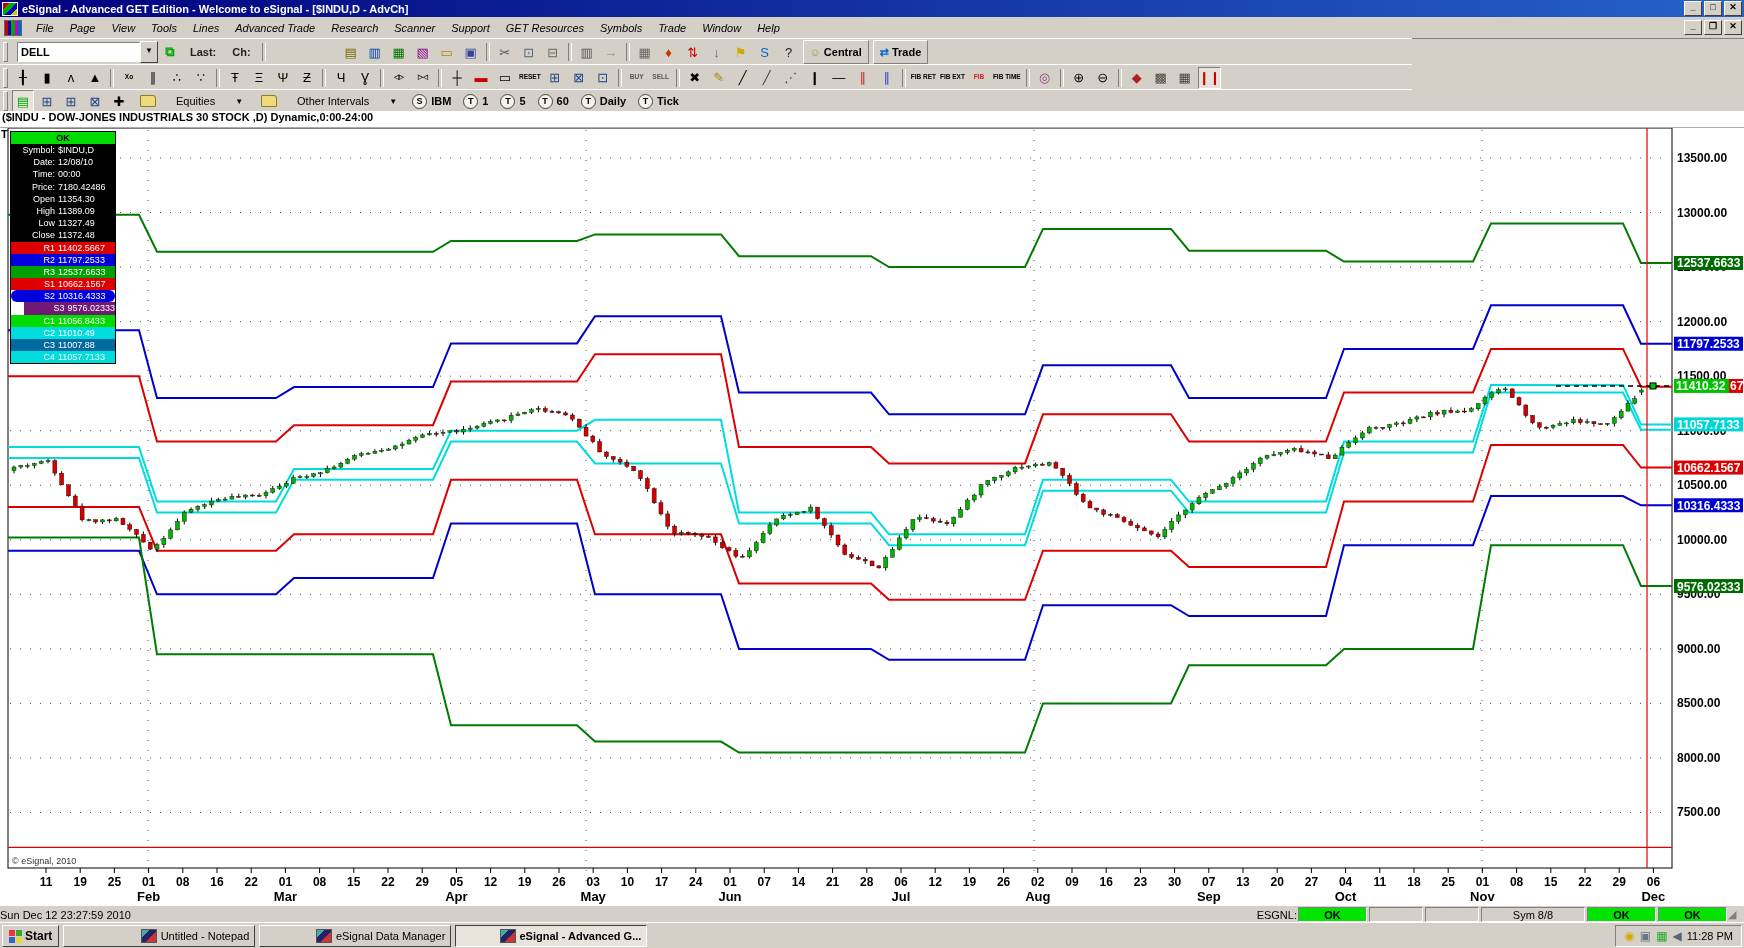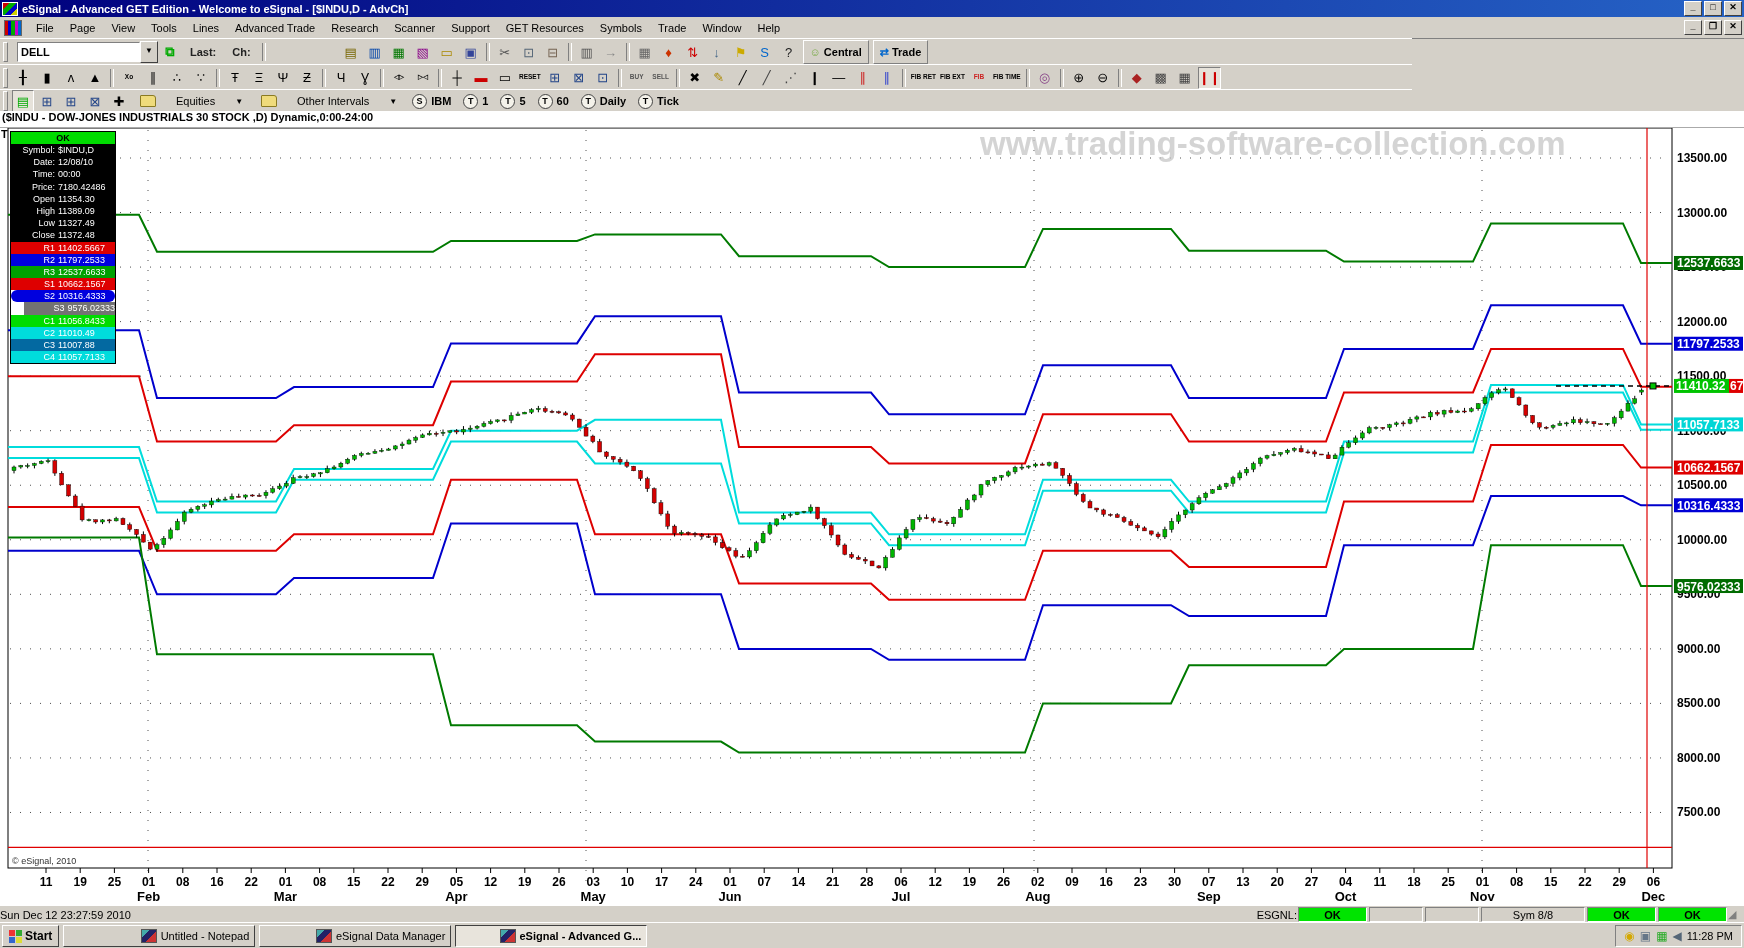--- a/index.html
+++ b/index.html
@@ -4,21 +4,21 @@
 <style>
   html,body{margin:0;padding:0;background:#D4D0C8;font-family:"Liberation Sans",sans-serif;}
   #app{position:relative;width:1744px;height:948px;overflow:hidden;background:#D4D0C8;font-size:11px;color:#000;}
   
   .titlebar{position:absolute;left:0;top:0;width:1744px;height:17px;background:linear-gradient(90deg,#00007E,#2663C6);display:flex;align-items:center;color:#fff;font-weight:bold;}
   .titlebar .ticon{width:14px;height:12px;margin:0 4px 0 2px;background:#0a0;border:1px solid #fff;
     background:linear-gradient(135deg,#c00 25%,#0a0 25% 50%,#00c 50% 75%,#cc0 75%);}
   .winbtns{margin-left:auto;display:flex;gap:2px;margin-right:2px;}
   .wbtn{width:16px;height:13px;background:#D4D0C8;border:1px solid;border-color:#fff #404040 #404040 #fff;font-size:9px;line-height:11px;text-align:center;color:#000;font-weight:bold;}
   .menubar{position:absolute;left:0;top:17px;width:1744px;height:21px;background:#D4D0C8;display:flex;align-items:center;border-bottom:1px solid #808080;}
-  .menubar .mitem{padding:3px 8px;}
+  .menubar .mitem{padding:3px 8px;font-style:italic;}
   .menubar .mico{width:16px;height:14px;margin:0 6px 0 4px;display:inline-block;background:
     linear-gradient(90deg,#c00 20%,#00c 20% 40%,#0a0 40% 60%,#c0c 60% 80%,#06c 80%);border:1px solid #666;}
   .tb{position:absolute;left:0;width:1412px;background:#D4D0C8;display:flex;align-items:center;border-top:1px solid #fff;border-bottom:1px solid #808080;}
   .grip{width:3px;height:18px;border:1px solid;border-color:#fff #808080 #808080 #fff;margin:0 3px;}
   .tbtn{min-width:20px;height:20px;margin:1px;background:#D4D0C8;border:1px solid #D4D0C8;display:flex;align-items:center;justify-content:center;font-size:13px;}
   .tbtn.pressed{border-color:#808080 #fff #fff #808080;background:#e6e2da;}
   .tbtn .tiny{font-size:6.5px;font-weight:bold;line-height:6.5px;text-align:center;}
   .sep{width:2px;height:18px;border-left:1px solid #808080;border-right:1px solid #fff;margin:0 3px;}
   .combo{display:flex;align-items:center;margin-left:6px;}
   .combo .cbox{width:118px;height:18px;background:#fff;border:1px solid;border-color:#808080 #fff #fff #808080;display:flex;align-items:center;padding-left:3px;font-weight:bold;}
@@ -380,21 +380,20 @@
         <div class="chip">
           <span class="circ">T</span>
           <span>Tick</span>
         </div>
       </span>
   </div>
 
   <div id="chartwrap">
     <div id="charttitle">($INDU - DOW-JONES INDUSTRIALS 30 STOCK ,D) Dynamic,0:00-24:00</div>
     <div id="tmark">T</div>
-    <div id="watermark">www.trading-software-collection.com</div>
     <div id="infobox">
       <div class="hdr">OK</div>
       <div id="inforows">
           <div class="row">
             <span class="k">Symbol:</span>
             <span class="v">$INDU,D</span>
           </div>
           <div class="row">
             <span class="k">Date:</span>
             <span class="v">12/08/10</span>
@@ -436,21 +435,21 @@
             <span class="v">12537.6633</span>
           </div>
           <div class="lv" style="background: rgb(222, 0, 0);">
             <span class="k">S1</span>
             <span class="v">10662.1567</span>
           </div>
           <div class="lv" style="background: rgb(0, 0, 222); border-radius: 6px;">
             <span class="k">S2</span>
             <span class="v">10316.4333</span>
           </div>
-          <div class="lv" style="background: #737373; margin-left: 13px;">
+          <div class="lv" style="background: #701a75; margin-left: 13px;">
             <span class="k">S3</span>
             <span class="v">9576.02333</span>
           </div>
           <div class="lv" style="background: rgb(0, 220, 0);">
             <span class="k">C1</span>
             <span class="v">11056.8433</span>
           </div>
           <div class="lv" style="background: rgb(0, 220, 220);">
             <span class="k">C2</span>
             <span class="v">11010.49</span>

